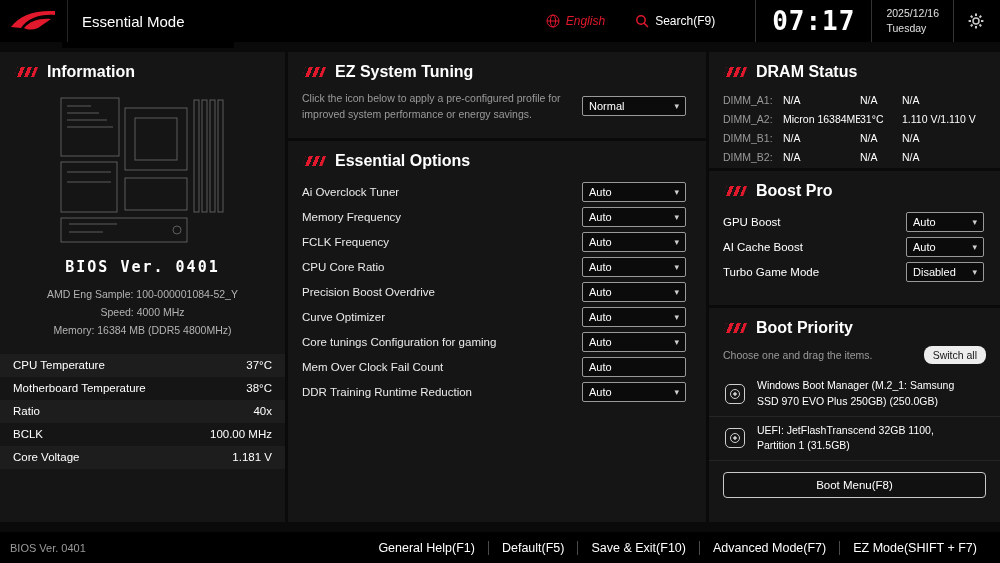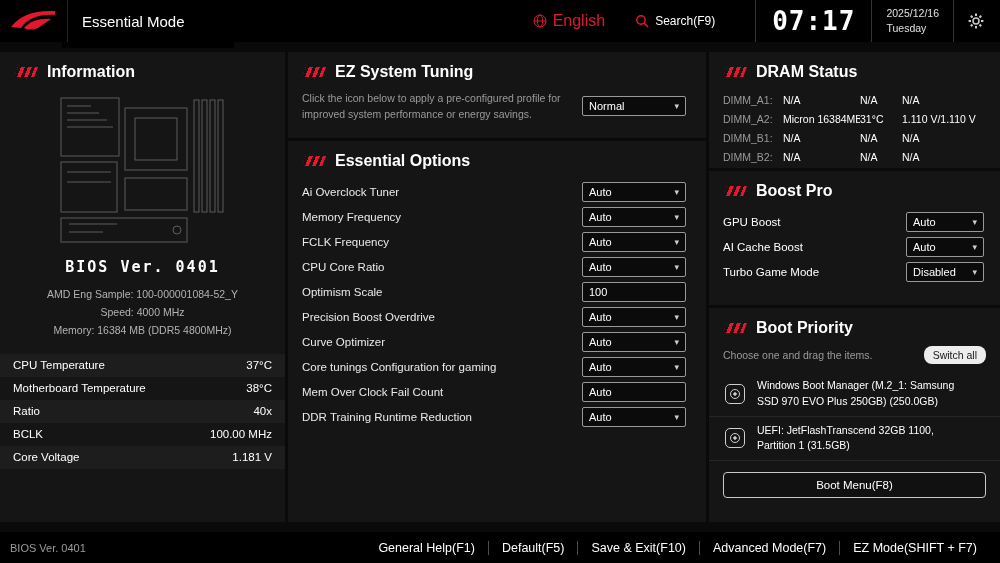--- a/index.html
+++ b/index.html
@@ -9,21 +9,21 @@
     font-family:"Liberation Sans", sans-serif; font-size:12px;
     display:flex; flex-direction:column; overflow:hidden; position:relative;gap:8px;
   }
 
   
   .topbar { height:42px; background:#000; display:flex; align-items:center; padding-left:10px; flex:0 0 auto; }
   .logo { width:58px; display:flex; align-items:center; border-right:1px solid #262626; padding-right:8px; height:100%; }
   .title { margin-left:14px; font-size:15px; color:#fff; }
   .title-tab { position:absolute; top:42px; left:62px; width:172px; height:6px; background:#000; z-index:5; }
   .top-right { margin-left:auto; display:flex; align-items:center; height:100%; }
-  .lang { display:flex; align-items:center; gap:6px; color:#e2182d; margin-right:30px; font-size:16px; cursor:pointer; }
+  .lang { display:flex; align-items:center; gap:6px; color:#e2182d; margin-right:30px; font-size:12px; cursor:pointer;font-style:italic; }
   .search { display:flex; align-items:center; gap:6px; color:#fff; margin-right:40px; font-size:12px; cursor:pointer; }
   .clock {
     border-left:1px solid #333; border-right:1px solid #333; padding:0 16px; height:100%;
     display:flex; align-items:center; font-size:26px; font-weight:bold; letter-spacing:1px;
     font-family:"DejaVu Sans Mono", monospace;
   }
   .dateblock { padding:0 14px; display:flex; flex-direction:column; gap:3px; font-size:10.5px; color:#e0e0e0; line-height:1.1; }
   .gearbox { border-left:1px solid #333; height:100%; display:flex; align-items:center; padding:0 16px 0 14px; cursor:pointer; }
 
   
@@ -257,26 +257,20 @@
           </div>
         </div>
         <div class="opt-row">
           <span>CPU Core Ratio</span>
           <div class="select">
             <span>Auto</span>
             <span class="caret">▾</span>
           </div>
         </div>
         <div class="opt-row">
-          <span>Optimism Scale</span>
-          <div class="input-box">
-            <span>100</span>
-          </div>
-        </div>
-        <div class="opt-row">
           <span>Precision Boost Overdrive</span>
           <div class="select">
             <span>Auto</span>
             <span class="caret">▾</span>
           </div>
         </div>
         <div class="opt-row">
           <span>Curve Optimizer</span>
           <div class="select">
             <span>Auto</span>

